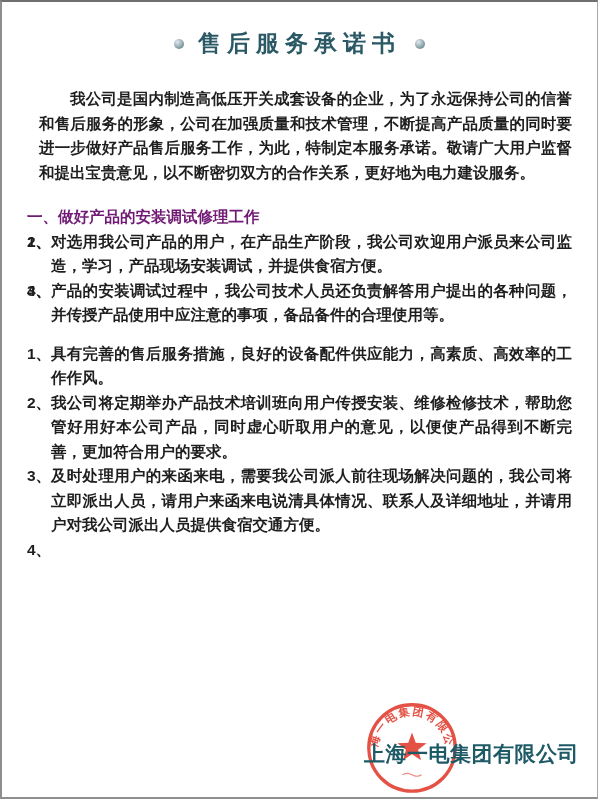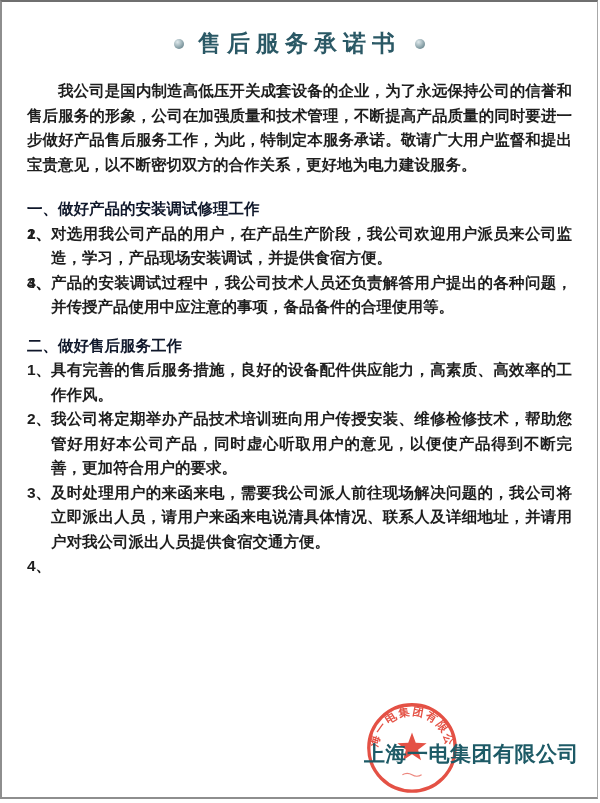--- a/index.html
+++ b/index.html
@@ -16,21 +16,21 @@
     overflow: hidden;
     box-sizing: border-box;
   }
   .content { padding: 26px 25px 0 25px; }
 
   .title-row {
     display: flex;
     align-items: center;
     justify-content: center;
     gap: 14px;
-    margin-bottom: 20px;
+    margin-bottom: 28px;
   }
   .title {
     font-size: 23px;
     font-weight: bold;
     letter-spacing: 6px;
     color: #2a5865;
   }
   .title-dot {
     width: 10px; height: 10px;
     border-radius: 50%;
@@ -38,26 +38,26 @@
     flex: 0 0 auto;
   }
 
   .body-text {
     color: #1e1e1e;
     font-weight: bold;
     font-size: 15.5px;
     line-height: 24.5px;
     text-align: justify;
   }
-  .intro { text-indent: 2em; margin: 0 0 20px 0; }
+  .intro { text-indent: 2em; margin: 0 0 20px 12px; }
 
   .section { margin: 0 0 14px 0; }
   .section-heading {
     font-weight: bold;
-    color: #0f172a;
+    color: #701a75;
     font-size: 15.5px;
     line-height: 24.5px;
     margin: 0;
   }
   .item {
     position: relative;
     padding-left: 24px;
     margin: 0;
   }
   .item .num {
@@ -112,21 +112,20 @@
       <p class="body-text item">
         <span class="num">3、</span>
       </p>
       <p class="body-text item">
         <span class="num">4、</span>
         <span>产品的安装调试过程中，我公司技术人员还负责解答用户提出的各种问题，并传授产品使用中应注意的事项，备品备件的合理使用等。</span>
       </p>
     </div>
 
     <div class="section">
-      <p class="section-heading">二、做好售后服务工作</p>
       <p class="body-text item">
         <span class="num">1、</span>
         <span>具有完善的售后服务措施，良好的设备配件供应能力，高素质、高效率的工作作风。</span>
       </p>
       <p class="body-text item">
         <span class="num">2、</span>
         <span>我公司将定期举办产品技术培训班向用户传授安装、维修检修技术，帮助您管好用好本公司产品，同时虚心听取用户的意见，以便使产品得到不断完善，更加符合用户的要求。</span>
       </p>
       <p class="body-text item">
         <span class="num">3、</span>

